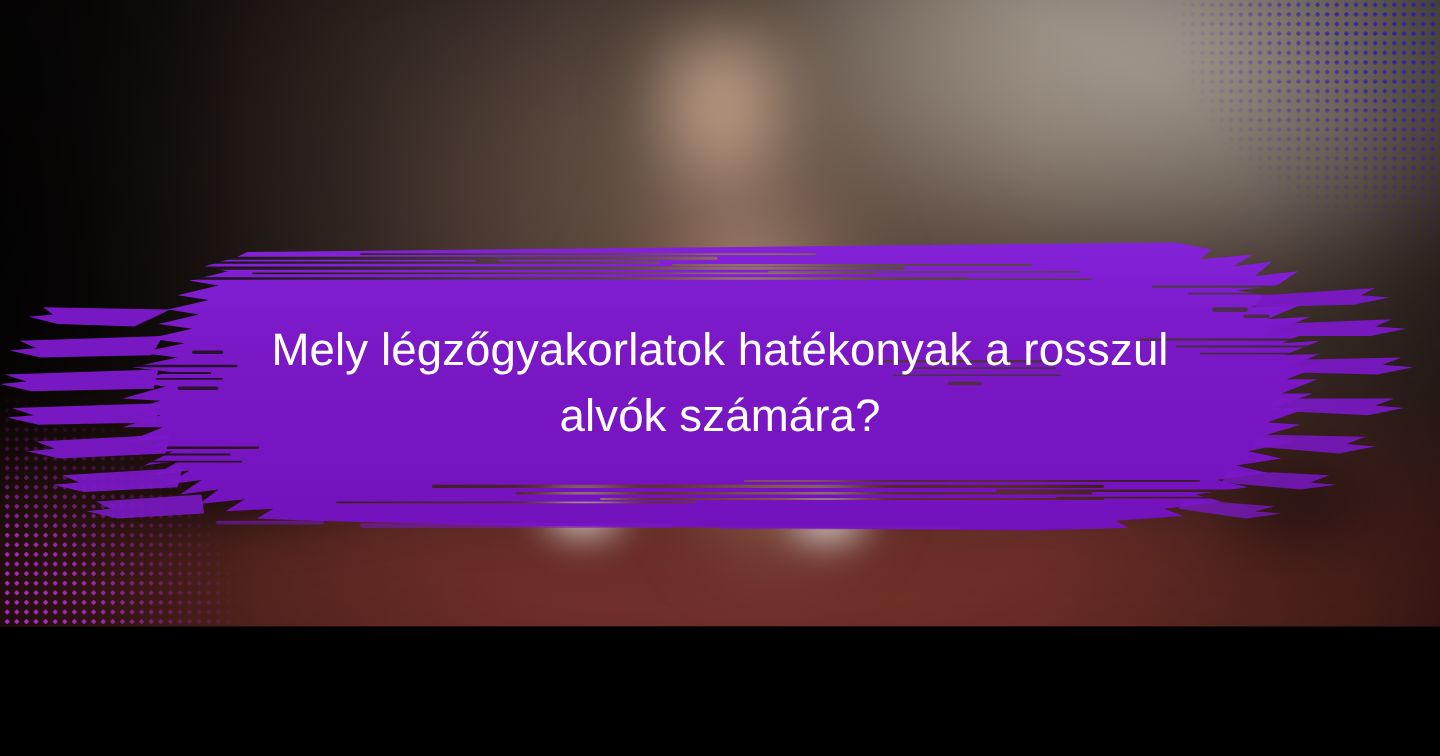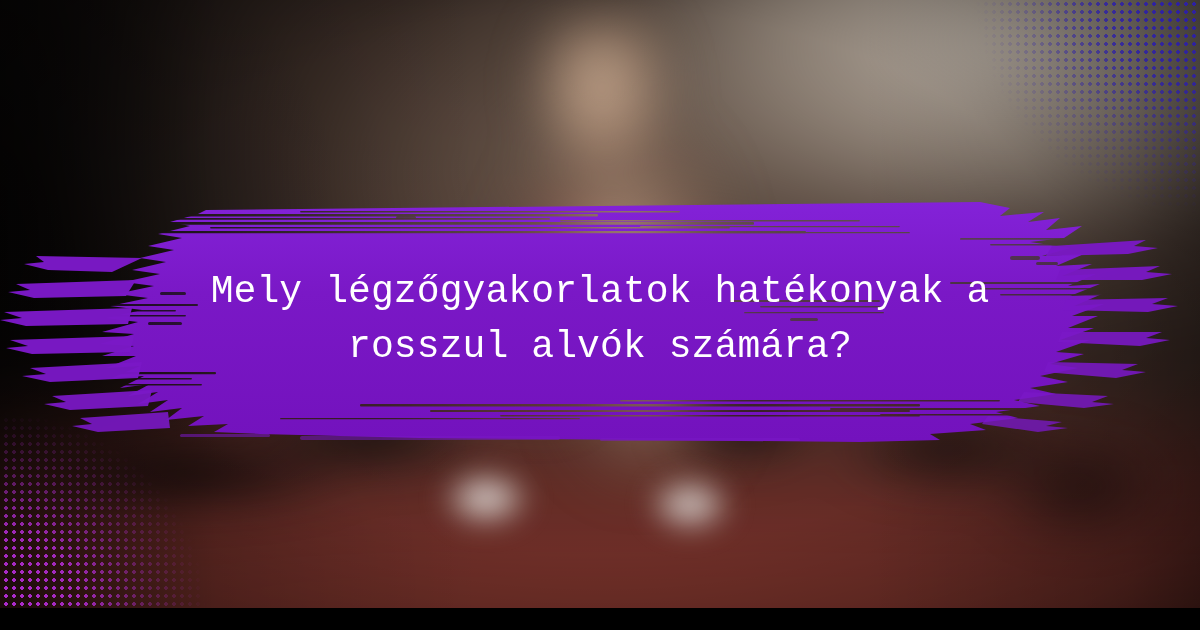--- a/index.html
+++ b/index.html
@@ -4,23 +4,23 @@
 <title>Social Share Card</title>
 <style>
   html, body {
     margin: 0;
     padding: 0;
     background: #000;
   }
   #card {
     position: relative;
     width: 1200px;
-    height: 608px;
+    height: 522px;
     overflow: hidden;
-    font-family: Liberation Mono, monospace;
+    font-family: Liberation Sans, sans-serif;
     background: #1a1210;
   }
 
   
   .photo-layer {
     position: absolute;
     inset: 0;
     overflow: hidden;
   }
   

